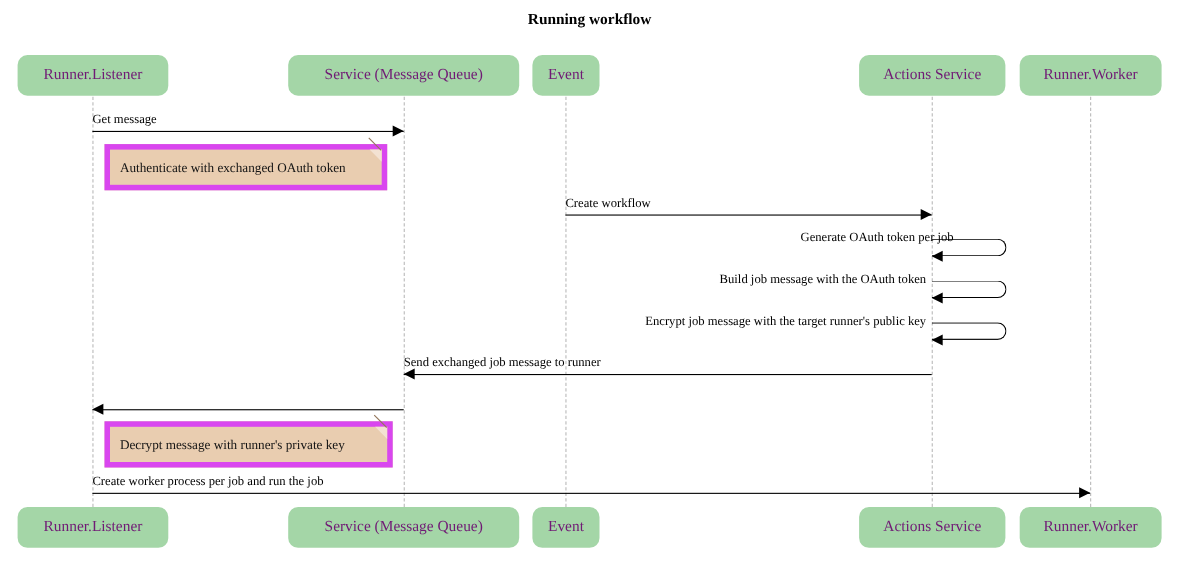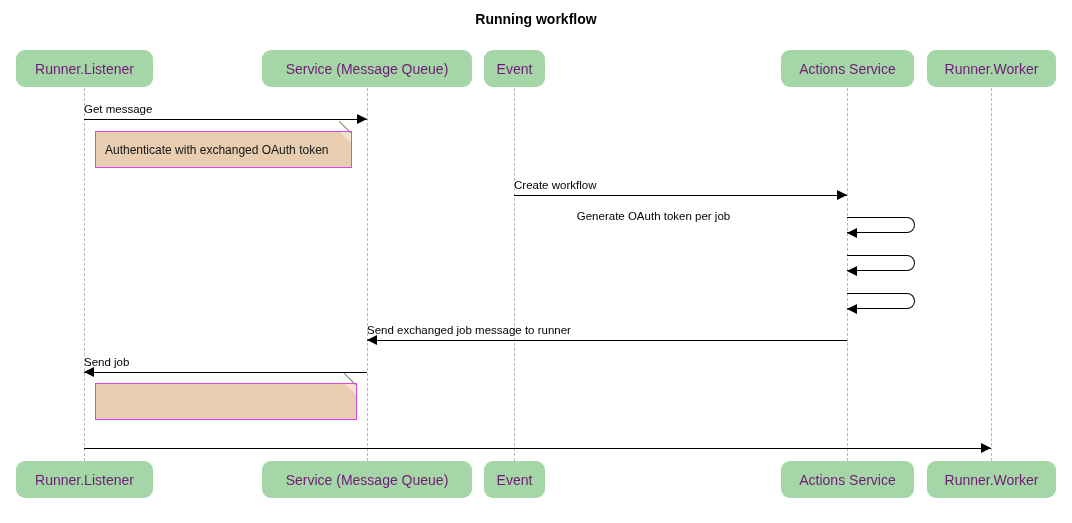--- a/index.html
+++ b/index.html
@@ -10,20 +10,21 @@
   body {
     font-family: "Liberation Sans", sans-serif;
     color: #000000;
   }
   #canvas {
     position: relative;
     width: 1072px;
     height: 523px;
     background: #ffffff;
     overflow: hidden;
+    font-family: Liberation Serif, serif;
   }
   #diagram-title {
     position: absolute;
     left: 0;
     top: 11px;
     width: 1072px;
     text-align: center;
     font-size: 14px;
     font-weight: bold;
     letter-spacing: 0px;
@@ -81,21 +82,21 @@
     box-sizing: border-box;
     border: 1.4px solid #000000;
     border-left: none;
     border-top-right-radius: 9px;
     border-bottom-right-radius: 9px;
   }
   .note {
     position: absolute;
     box-sizing: border-box;
     background: #e9cdb0;
-    border: 1px solid #d946ef;
+    border: 5px solid #d946ef;
     font-size: 12px;
     color: #141414;
     display: flex;
     align-items: center;
     padding: 16px 9px;
     white-space: nowrap;
   }
   .note-fold {
     position: absolute;
     top: 0;
@@ -144,43 +145,46 @@
     <span class="note-fold"></span>
     <span class="note-fold-edge"></span>
   </div>
 
   <div class="msg-line" style="left:514px; top:195px; width:333px"></div>
   <div class="arrow-head right" style="left:837px; top:190px"></div>
   <div class="msg-label" style="left:514px; top:179px; width:333px">Create workflow</div>
 
   <div class="self-loop" style="left:847px; top:217px; width:68px; height:16px"></div>
   <div class="arrow-head left" style="left:847px; top:228px"></div>
-  <div class="msg-label" style="left:481px; top:210px; width:345px; text-align:center">Generate OAuth token per job</div>
+  <div class="msg-label" style="left:522px; top:210px; width:345px; text-align:right">Generate OAuth token per job</div>
 
   <div class="self-loop" style="left:847px; top:255px; width:68px; height:16px"></div>
   <div class="arrow-head left" style="left:847px; top:266px"></div>
+  <div class="msg-label" style="left:497px; top:248px; width:345px; text-align:right">Build job message with the OAuth token</div>
 
   <div class="self-loop" style="left:847px; top:293px; width:68px; height:16px"></div>
   <div class="arrow-head left" style="left:847px; top:304px"></div>
+  <div class="msg-label" style="left:497px; top:286px; width:345px; text-align:right">Encrypt job message with the target runner's public key</div>
 
   <div class="msg-line" style="left:367px; top:340px; width:480px"></div>
   <div class="arrow-head left" style="left:367px; top:335px"></div>
   <div class="msg-label" style="left:367px; top:324px; width:480px">Send exchanged job message to runner</div>
 
   <div class="msg-line" style="left:84px; top:372px; width:283px"></div>
   <div class="arrow-head left" style="left:84px; top:367px"></div>
-  <div class="msg-label" style="left:84px; top:356px; width:283px">Send job</div>
 
   <div class="note" style="left:95px; top:383px; width:262px; height:37px">
+    <span>Decrypt message with runner's private key</span>
     <span class="note-fold"></span>
     <span class="note-fold-edge"></span>
   </div>
 
   <div class="msg-line" style="left:84px; top:448px; width:907px"></div>
   <div class="arrow-head right" style="left:981px; top:443px"></div>
+  <div class="msg-label" style="left:84px; top:432px; width:907px">Create worker process per job and run the job</div>
 
   <div class="actor-box" style="left:16px;  top:461px; width:137px">Runner.Listener</div>
   <div class="actor-box" style="left:262px; top:461px; width:210px">Service (Message Queue)</div>
   <div class="actor-box" style="left:484px; top:461px; width:61px">Event</div>
   <div class="actor-box" style="left:781px; top:461px; width:133px">Actions Service</div>
   <div class="actor-box" style="left:927px; top:461px; width:129px">Runner.Worker</div>
 
 </div>
 
 </body></html>

